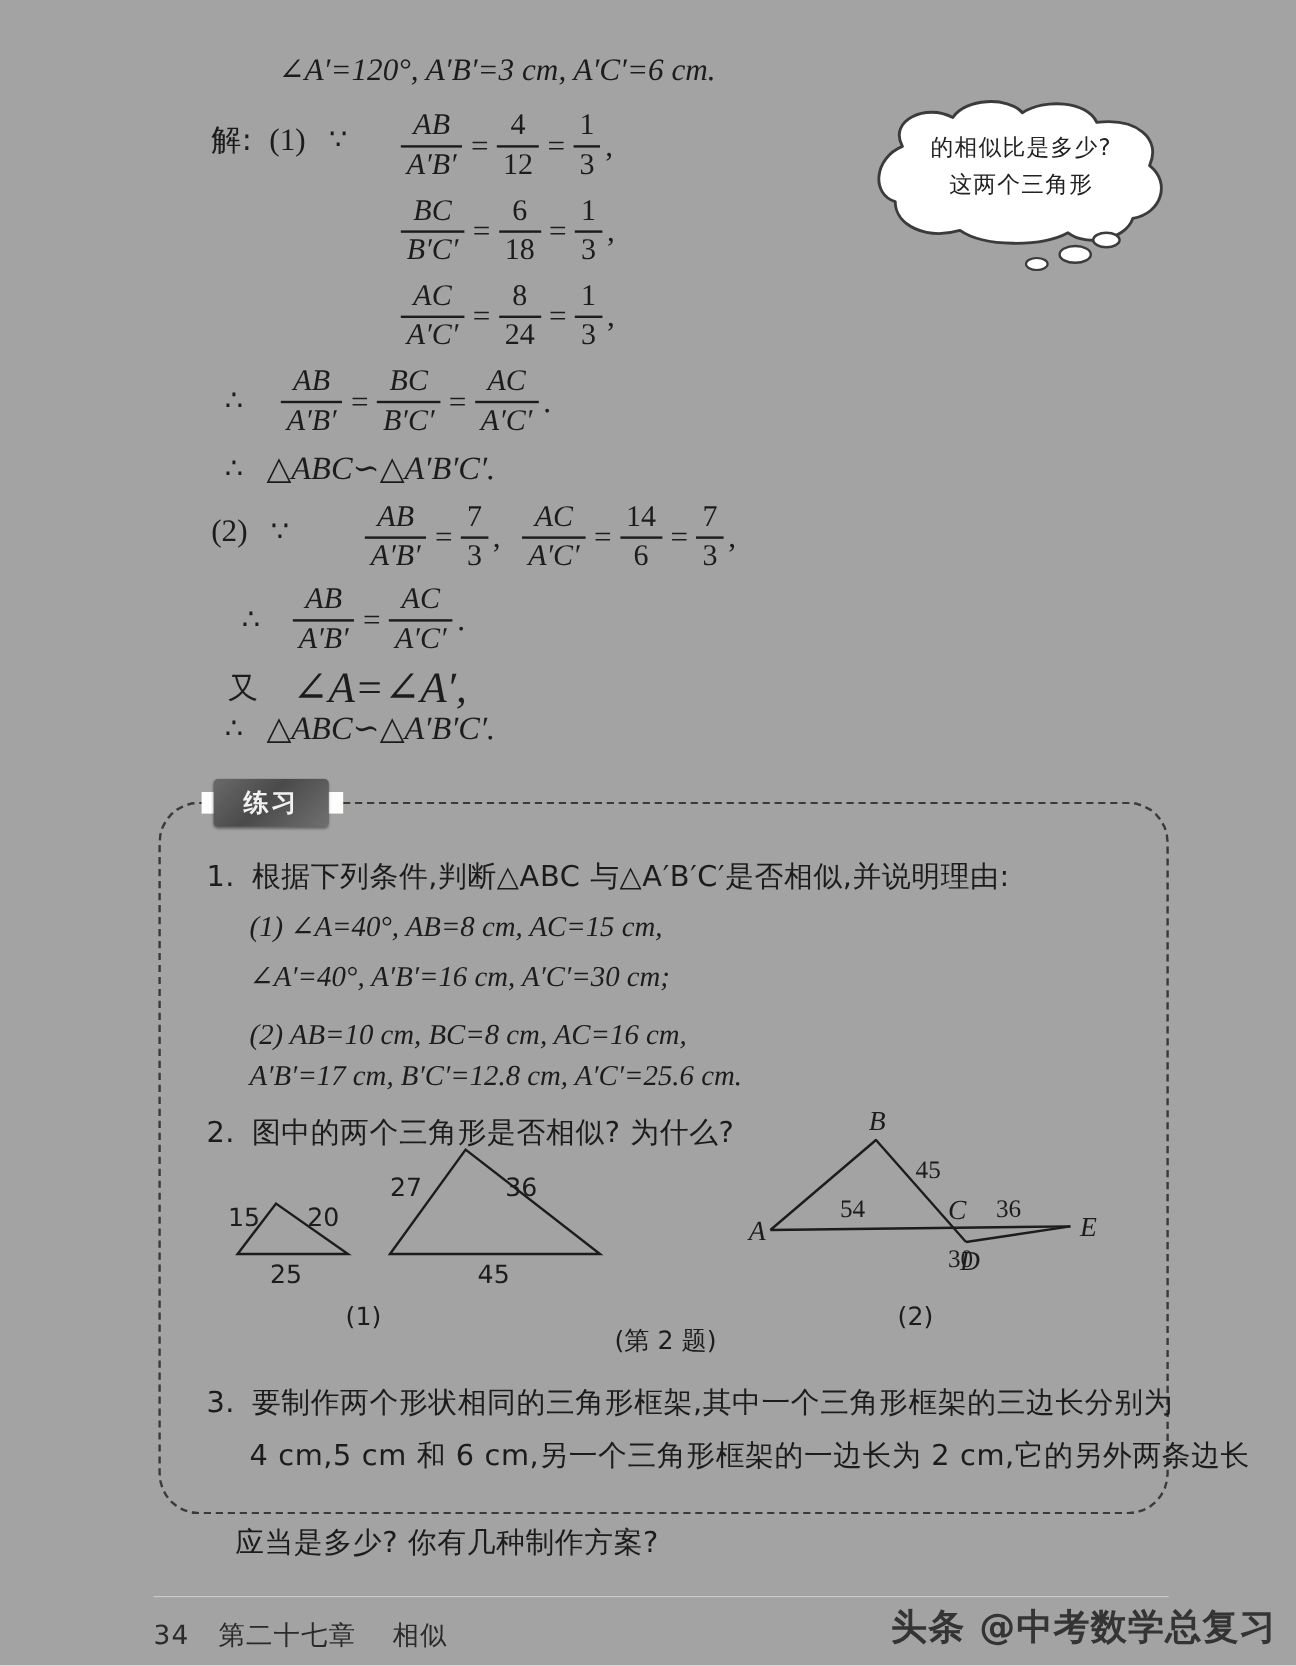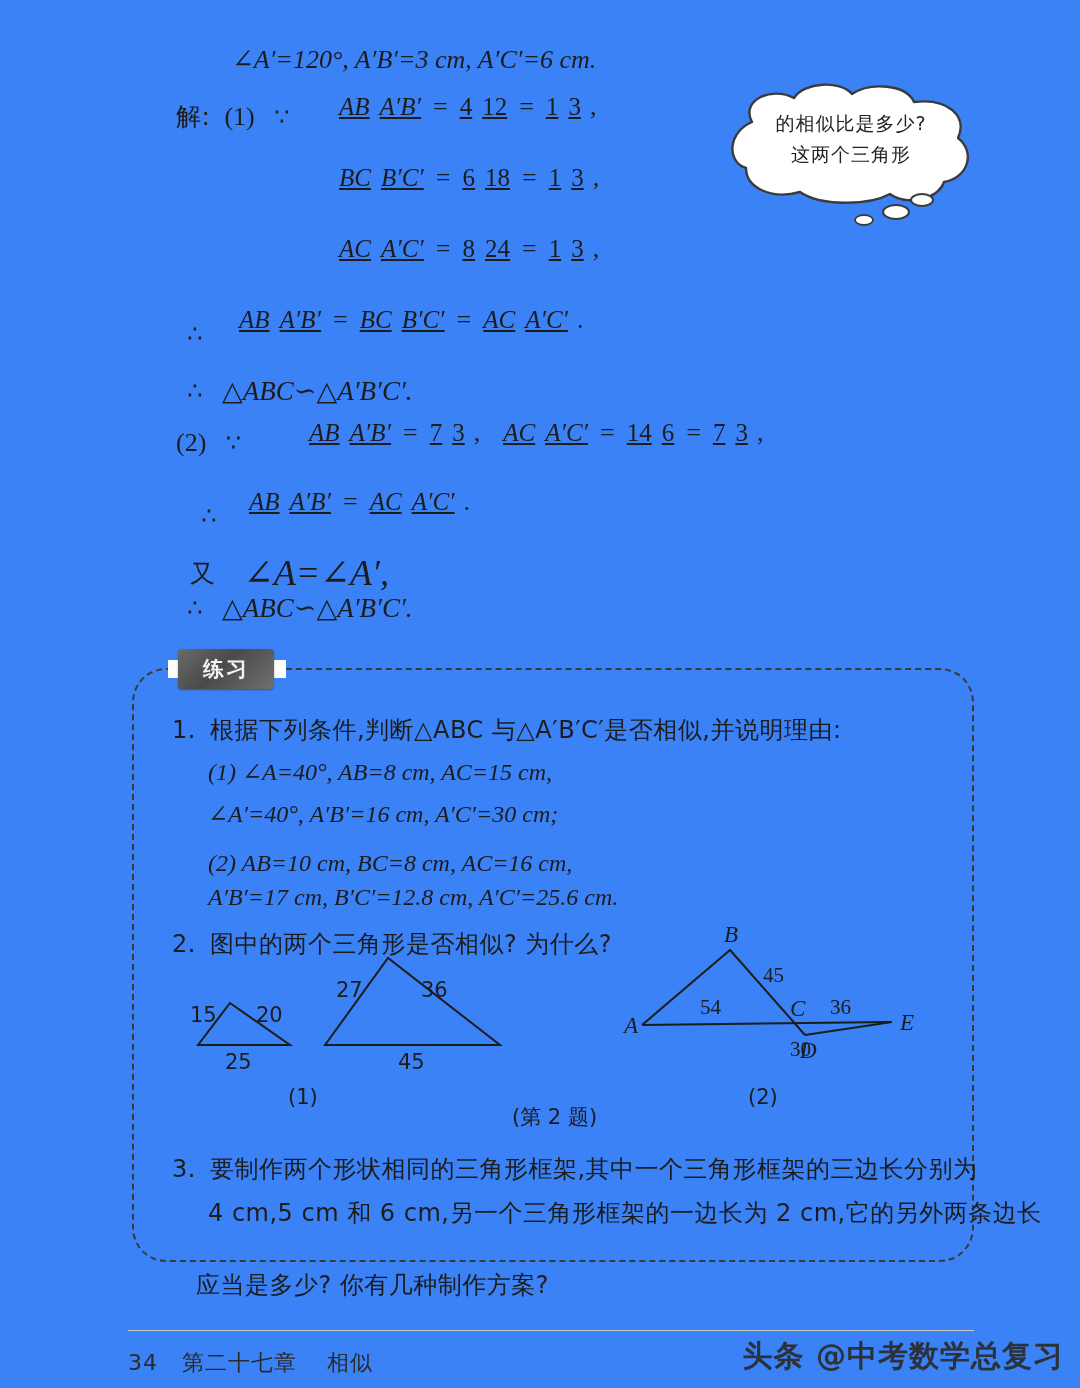--- a/index.html
+++ b/index.html
@@ -11,21 +11,21 @@
     width: 1080px;
     height: 1388px;
     position: relative;
     font-family: "Liberation Serif", "DejaVu Serif", serif;
     color: #1c1c1c;
     overflow: hidden;
   }
   .page {
     position: absolute;
     inset: 0;
-    background: #3b82f6;
+    background: #a3a3a3;
   }
 
   
   .mrow {
     display: flex;
     align-items: center;
     position: absolute;
     white-space: nowrap;
     font-size: 26px;
   }
@@ -33,27 +33,26 @@
     font-family: "DejaVu Sans", "Liberation Sans", sans-serif;
     font-size: 25px;
     letter-spacing: .5px;
   }
   .it {
     font-style: italic;
     font-family: "Liberation Serif", "DejaVu Serif", serif;
   }
   .frac {
     display: inline-flex;
-    flex-direction: row;
+    flex-direction: column;
     align-items: center;
     justify-content: center;
     vertical-align: middle;
     margin: 0 4px;
     line-height: 1.06;
-    text-decoration: underline;
   }
   .frac .num, .frac .den {
     padding: 0 5px;
     font-size: 25px;
   }
   .frac .bar {
     width: 100%;
     height: 2px;
     background: #1c1c1c;
     margin: 2px 0;
@@ -409,21 +408,21 @@
     <g stroke="#1c1c1c" stroke-width="2" fill="none">
       <path d="M18,95 L50,53 L110,95 Z"></path>
     </g>
     <g stroke="#1c1c1c" stroke-width="2" fill="none">
       <path d="M145,95 L208,8 L320,95 Z"></path>
     </g>
   </svg>
   <div class="figcap" style="left:190px; top:1003px;">15</div>
   <div class="figcap" style="left:256px; top:1003px;">20</div>
   <div class="figcap" style="left:225px; top:1050px;">25</div>
-  <div class="figcap" style="left:336px; top:978px;">27</div>
+  <div class="figcap" style="left:325px; top:978px;">27</div>
   <div class="figcap" style="left:421px; top:978px;">36</div>
   <div class="figcap" style="left:398px; top:1050px;">45</div>
   <div class="figcap" style="left:288px; top:1085px;">(1)</div>
 
   <svg style="left:620px; top:930px;" width="300" height="150" viewBox="0 0 300 150">
     <g stroke="#1c1c1c" stroke-width="2" fill="none" stroke-linejoin="round">
       <path d="M22,95 L110,20 L185,105"></path>
       <path d="M22,95 L272,92"></path>
       <path d="M185,105 L272,92"></path>
     </g>

